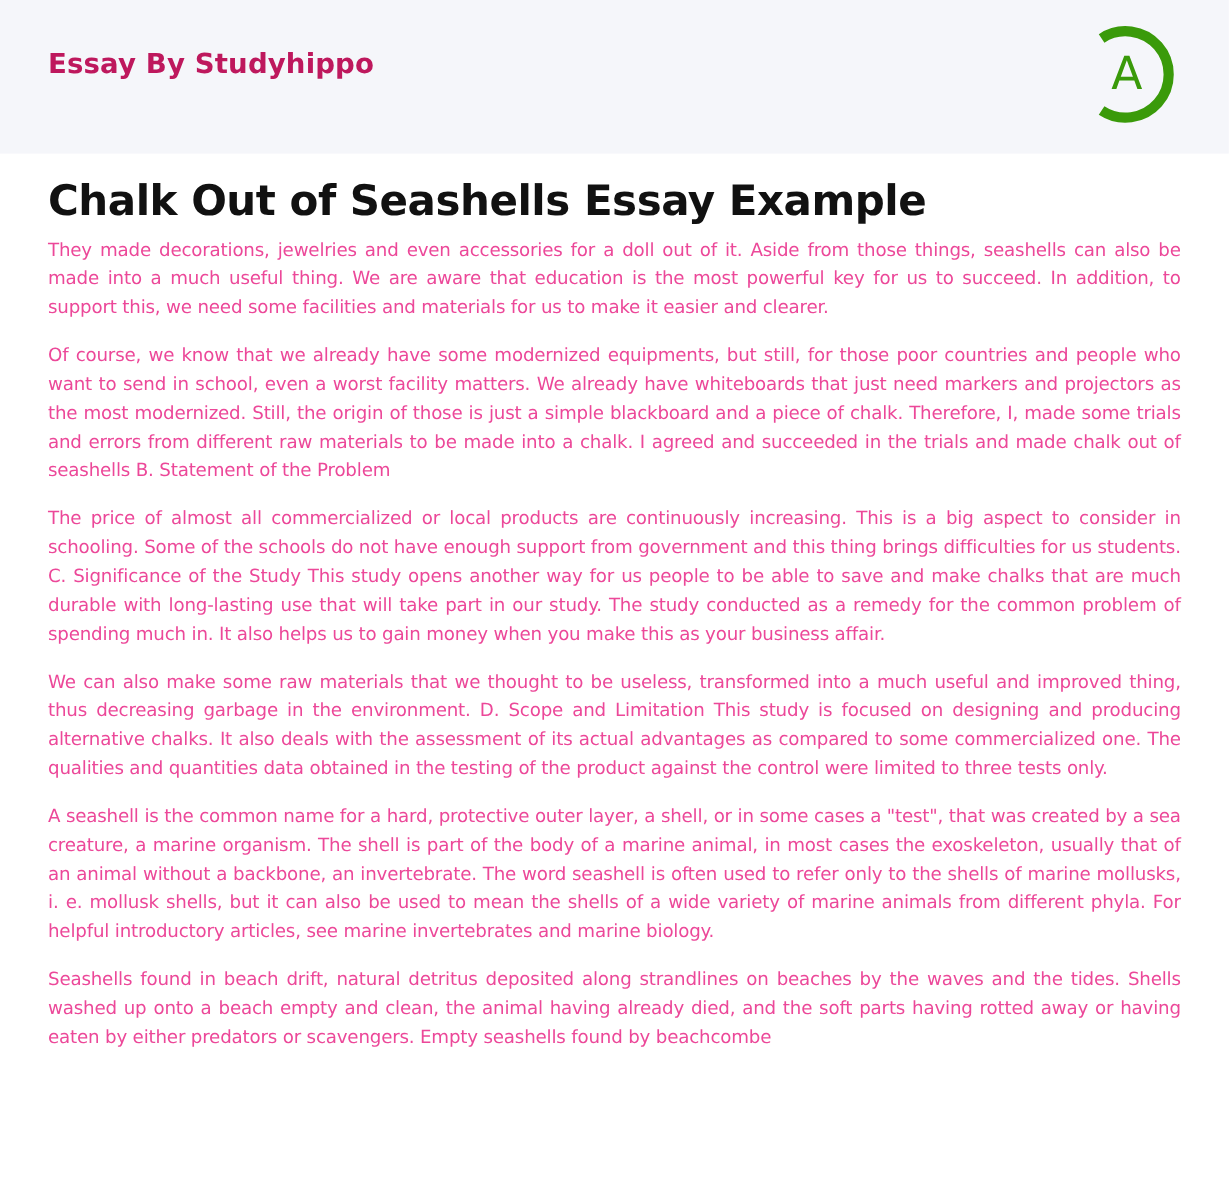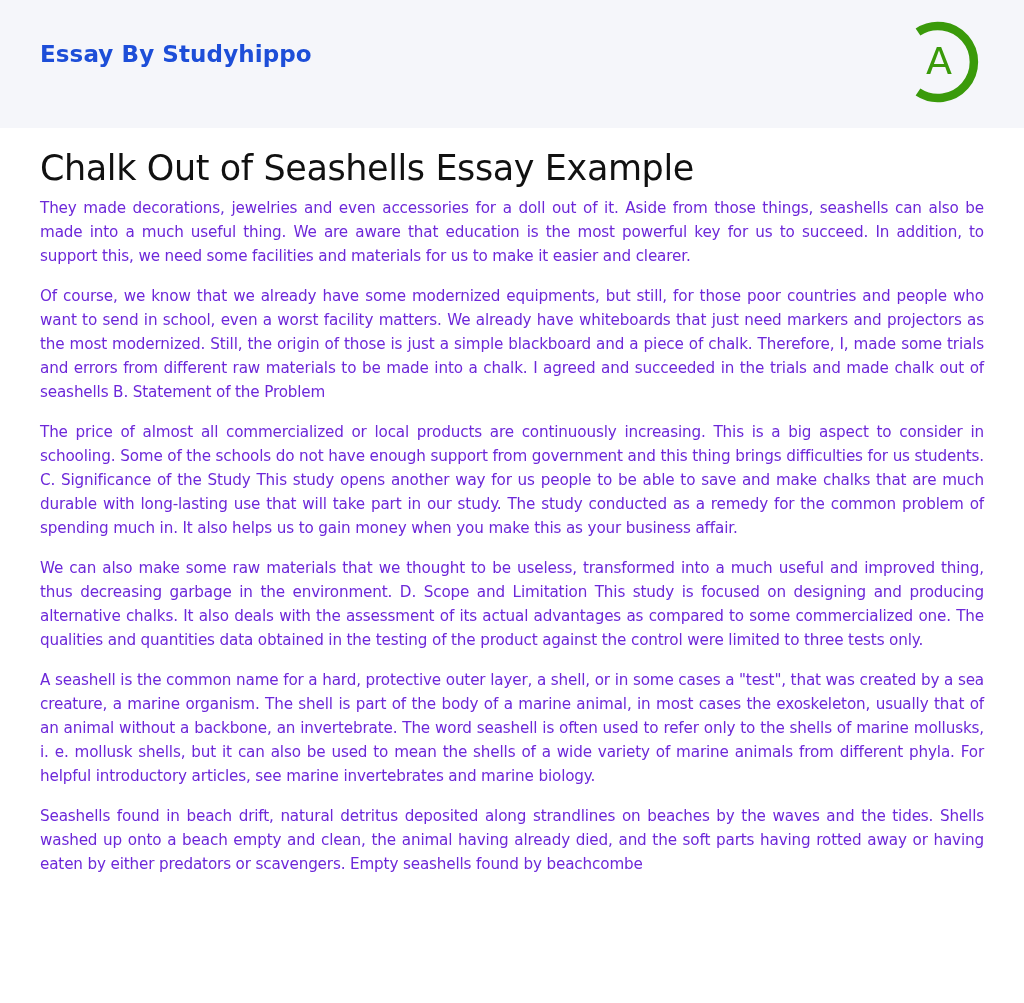--- a/index.html
+++ b/index.html
@@ -4,38 +4,38 @@
   <style>
     * { box-sizing: border-box; margin: 0; padding: 0; }
     html, body { width: 1024px; height: 1003px; overflow: hidden; background: #ffffff; }
     body { font-family: "DejaVu Sans", "Liberation Sans", sans-serif; color: #1f1f29; }
     .header {
       position: absolute; left: 0; top: 0; width: 1024px; height: 128px;
       background: #f5f6fa;
     }
     .brand {
       position: absolute; left: 40px; top: 41px;
-      font-size: 23px; font-weight: bold; color: #1d4ed8; letter-spacing: 0.1px;
+      font-size: 23px; font-weight: bold; color: #be185d; letter-spacing: 0.1px;
     }
     .url {
       position: absolute; left: 40px; top: 84px;
       font-size: 16px; color: #2b62a6; text-decoration: none; letter-spacing: -0.2px;
     }
     .logo {
       position: absolute; left: 907px; top: 18px; width: 80px; height: 88px;
     }
     .content {
       position: absolute; left: 40px; top: 140px; width: 944px;
     }
     h1 {
-      font-size: 35px; font-weight: normal; color: #111111; line-height: 56px;
+      font-size: 35px; font-weight: bold; color: #111111; line-height: 56px;
       letter-spacing: -0.4px; margin-bottom: 0px;
     }
     p.para {
-      font-size: 15.2px; line-height: 24px; text-align: justify; color: #6d28d9;
+      font-size: 15.2px; line-height: 24px; text-align: justify; color: #ec4899;
       margin-bottom: 16px; letter-spacing: -0.15px;
     }
   </style>
 </head>
 <body>
 
 <div class="header">
   <div class="brand">Essay By Studyhippo</div>
   <div class="logo">
     <svg width="80" height="88" viewBox="0 0 80 88">

